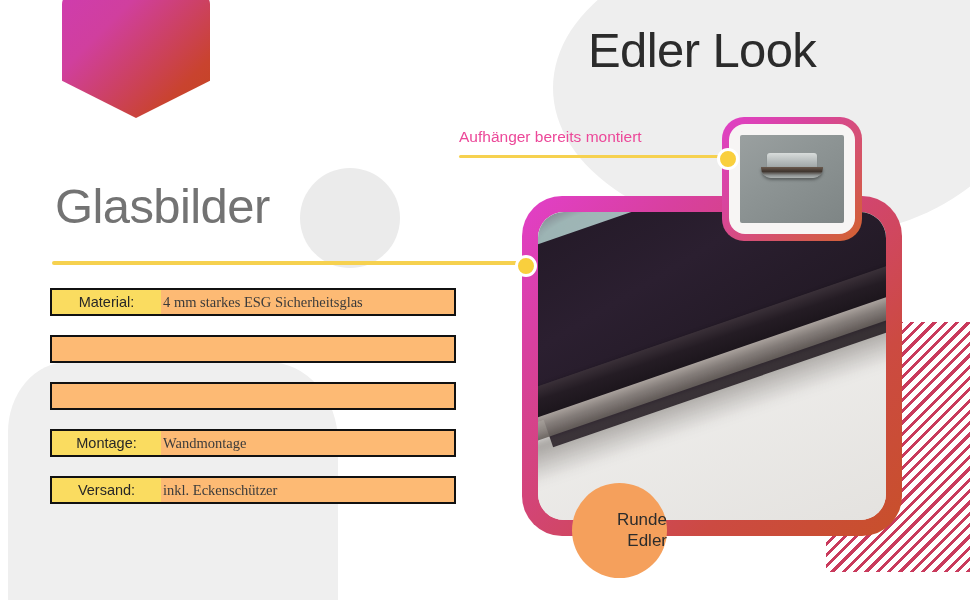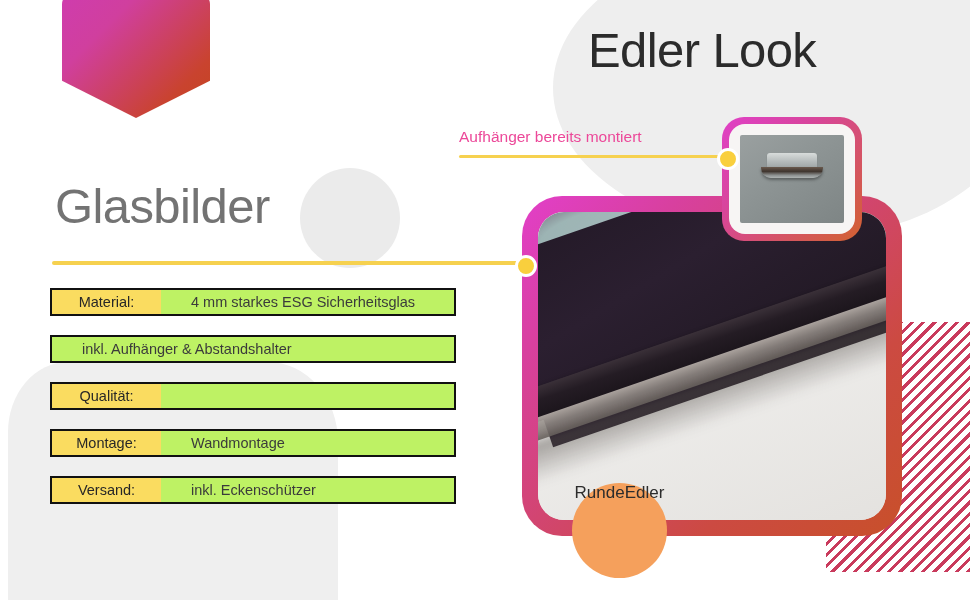--- a/index.html
+++ b/index.html
@@ -81,31 +81,31 @@
 
   .label-top{
     position:absolute;left:459px;top:128px;
     font-size:15.5px;color:#ec4899;white-space:nowrap;z-index:6;
   }
 
   
   .spec-table{position:absolute;left:50px;top:288px;width:406px;z-index:5;}
   .spec-row{
     display:flex;align-items:stretch;
-    border:2px solid #111111;background:#bef264;
+    border:2px solid #111111;background:#fdba74;
     height:28px;margin-bottom:19px;box-sizing:border-box;
   }
   .spec-key{
     width:109px;flex:0 0 109px;background:#fadc60;
     display:flex;align-items:center;justify-content:center;
     font-size:14.5px;color:#272727;
   }
   .spec-val{
     flex:1;display:flex;align-items:center;
-    padding-left:30px;font-size:14.5px;color:#3b3b3b;
+    padding-left:2px;font-size:14.5px;color:#3b3b3b;font-family:Liberation Serif, serif;
   }
 
   
   .photo-frame{
     position:absolute;left:522px;top:196px;width:380px;height:340px;
     border-radius:40px;
     background:linear-gradient(135deg,#e23fc9 0%,#d8409f 22%,#cc4a42 72%,#c8502a 100%);
     padding:16px;box-sizing:border-box;z-index:4;
   }
   .photo-inner{
@@ -185,21 +185,21 @@
     position:absolute;left:20%;top:36%;width:60%;height:13%;
     background:linear-gradient(180deg,#6b5a4e 0%,#3f352e 40%,#8d9191 75%,#aeb3b2 100%);
     border-radius:0 0 10px 10px;
     box-shadow:0 2px 3px rgba(0,0,0,.35);
   }
 
   
   .badge-round{
     position:absolute;left:572px;top:483px;width:95px;height:95px;
     border-radius:50%;background:#f5a05c;
-    display:flex;align-items:flex-start;justify-content:center;
+    display:flex;flex-direction:column;align-items:flex-end;justify-content:center;
     z-index:9;line-height:1.22;
   }
   .badge-round span{font-size:17px;color:#2c2c2c;}
 </style>
 </head>
 <body>
 
 <div id="stage">
 
   <div class="bg-blob-topright"></div>
@@ -220,25 +220,23 @@
   <div class="connector-dot dot-main"></div>
 
   <div class="spec-table">
 
     <div class="spec-row">
       <div class="spec-key">Material:</div>
       <div class="spec-val">4 mm starkes ESG Sicherheitsglas</div>
     </div>
 
     <div class="spec-row">
-      <div class="spec-val">inkl. Aufhänger &amp; Abstandshalter</div>
-    </div>
-
-    <div class="spec-row">
-      <div class="spec-key">Qualität:</div>
+    </div>
+
+    <div class="spec-row">
     </div>
 
     <div class="spec-row">
       <div class="spec-key">Montage:</div>
       <div class="spec-val">Wandmontage</div>
     </div>
 
     <div class="spec-row">
       <div class="spec-key">Versand:</div>
       <div class="spec-val">inkl. Eckenschützer</div>

